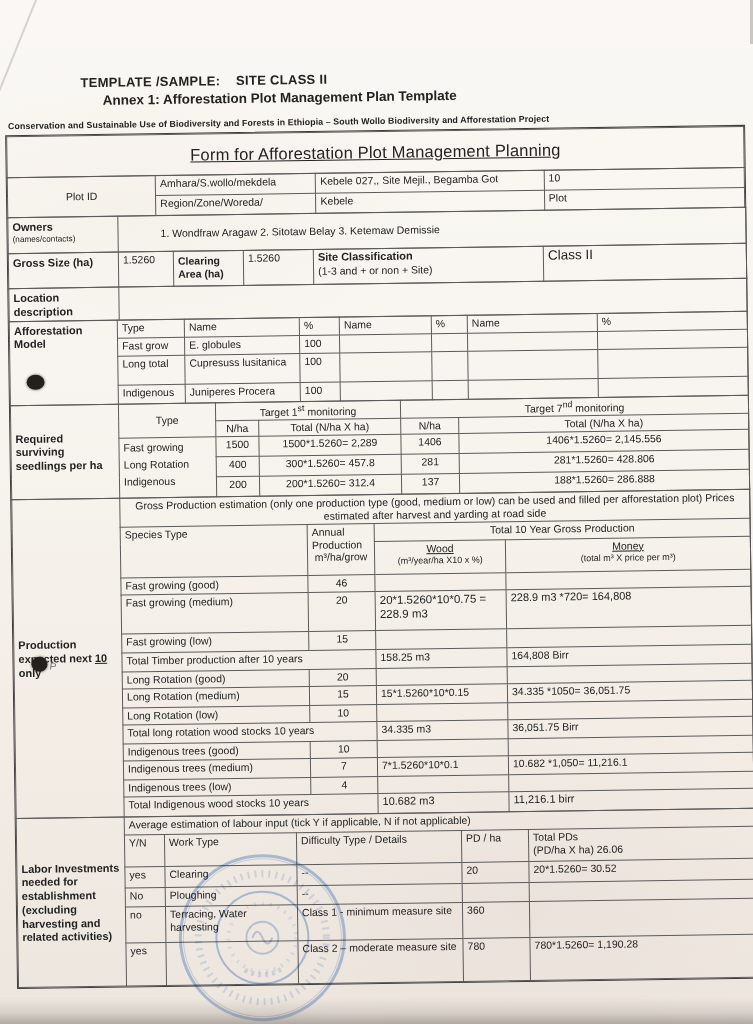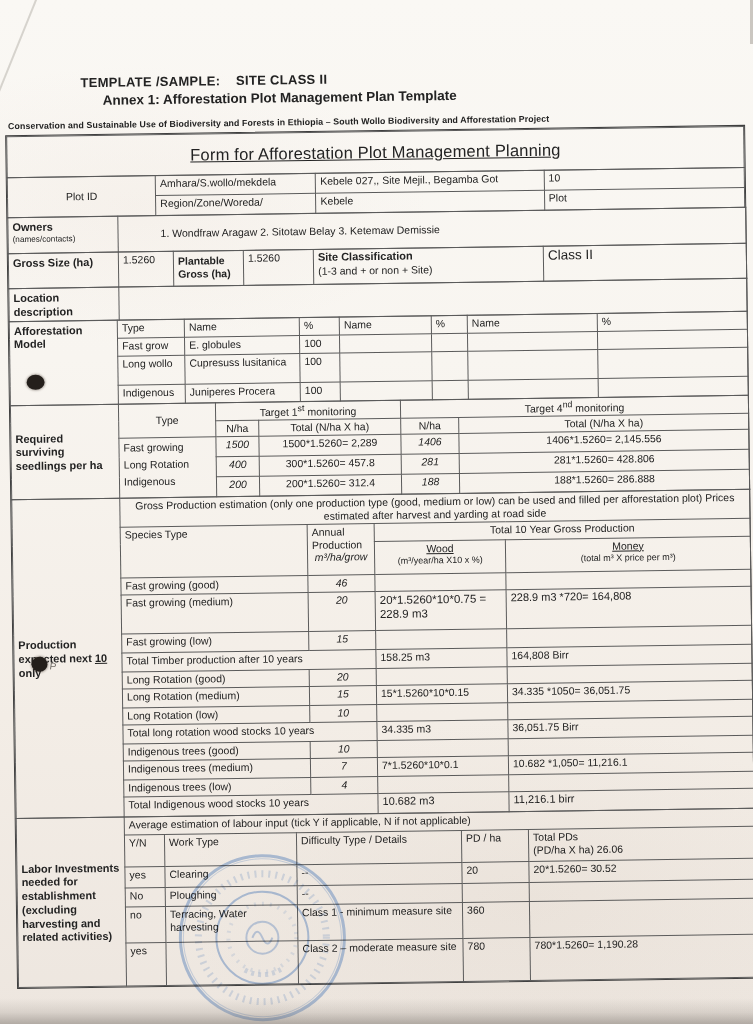--- a/index.html
+++ b/index.html
@@ -42,21 +42,21 @@
   table.sec{border-collapse:collapse;table-layout:fixed;width:738px;}
   table.sec + table.sec{margin-top:-1px;}
   td,th{
     border:1px solid #5b5b5b;
     font-size:10.5px;font-weight:normal;text-align:left;vertical-align:top;
     padding:1px 4px;line-height:1.22;overflow:hidden;
   }
   .lbl{font-weight:bold;font-size:11px;line-height:1.25;padding-top:3px;}
   .vmid{vertical-align:middle;}
   .ctr{text-align:center;}
-  .ital{font-style:italic;text-align:center;}
+  .ital{text-align:center;}
   .sm{font-size:9px;}
   .xs{font-size:8.2px;}
   .title-cell{
     text-align:center;vertical-align:middle;height:38px;font-size:16.5px;letter-spacing:.2px;
   }
   .title-cell span{text-decoration:underline;}
   .und{text-decoration:underline;}
   .indent{padding-left:42px;}
   .bigval{font-size:13.5px;}
   .sp-line{height:17px;line-height:17px;}
@@ -135,21 +135,21 @@
           <col style="width:55px">
           <col style="width:70px">
           <col style="width:70px">
           <col style="width:230px">
           <col style="width:203px">
         </colgroup>
       <tbody>
           <tr>
         <td class="lbl" style="height:30px">Gross Size (ha)</td>
         <td>1.5260</td>
-        <td class="lbl" style="font-size:10.5px">Plantable Gross (ha)</td>
+        <td class="lbl" style="font-size:10.5px">Clearing Area (ha)</td>
         <td>1.5260</td>
         <td>
           <div class="lbl" style="padding:0">Site Classification</div>
           <div>(1-3 and + or non + Site)</div>
         </td>
         <td class="bigval">Class II</td>
       </tr>
     </tbody>
       </table>
 
@@ -191,21 +191,21 @@
       <tr>
         <td style="height:15px">Fast grow</td>
         <td>E. globules</td>
         <td>100</td>
         <td></td>
             <td></td>
             <td></td>
             <td></td>
       </tr>
       <tr>
-        <td style="height:26px">Long wollo</td>
+        <td style="height:26px">Long total</td>
         <td style="width:70px">Cupresuss lusitanica</td>
         <td>100</td>
         <td></td>
             <td></td>
             <td></td>
             <td></td>
       </tr>
       <tr>
         <td style="height:16px">Indigenous</td>
         <td>Juniperes Procera</td>
@@ -225,21 +225,21 @@
           <col style="width:43px">
           <col style="width:142px">
           <col style="width:58px">
           <col style="width:290px">
         </colgroup>
       <tbody>
           <tr>
         <td class="lbl vmid" rowspan="5">Required surviving seedlings per ha</td>
         <td class="ctr vmid" rowspan="2">Type</td>
         <td class="ctr" colspan="2" style="height:15px"><span>Target 1</span><sup>st</sup><span> monitoring</span></td>
-        <td class="ctr" colspan="2"><span>Target 4</span><sup>nd</sup><span> monitoring</span></td>
+        <td class="ctr" colspan="2"><span>Target 7</span><sup>nd</sup><span> monitoring</span></td>
       </tr>
       <tr>
         <td class="ctr" style="height:13px">N/ha</td>
         <td class="ctr">Total (N/ha X ha)</td>
         <td class="ctr">N/ha</td>
         <td class="ctr">Total (N/ha X ha)</td>
       </tr>
       <tr>
         <td rowspan="3">
           <div class="sp-line">Fast growing</div>
@@ -253,21 +253,21 @@
       </tr>
       <tr>
         <td class="ctr ital" style="height:17px">400</td>
         <td class="ctr">300*1.5260= 457.8</td>
         <td class="ctr ital">281</td>
         <td class="ctr">281*1.5260= 428.806</td>
       </tr>
       <tr>
         <td class="ctr ital" style="height:17px">200</td>
         <td class="ctr">200*1.5260= 312.4</td>
-        <td class="ctr ital">188</td>
+        <td class="ctr ital">137</td>
         <td class="ctr">188*1.5260= 286.888</td>
       </tr>
     </tbody>
       </table>
 
     <table class="sec">
       <colgroup>
           <col style="width:108px">
           <col style="width:187px">
           <col style="width:67px">

